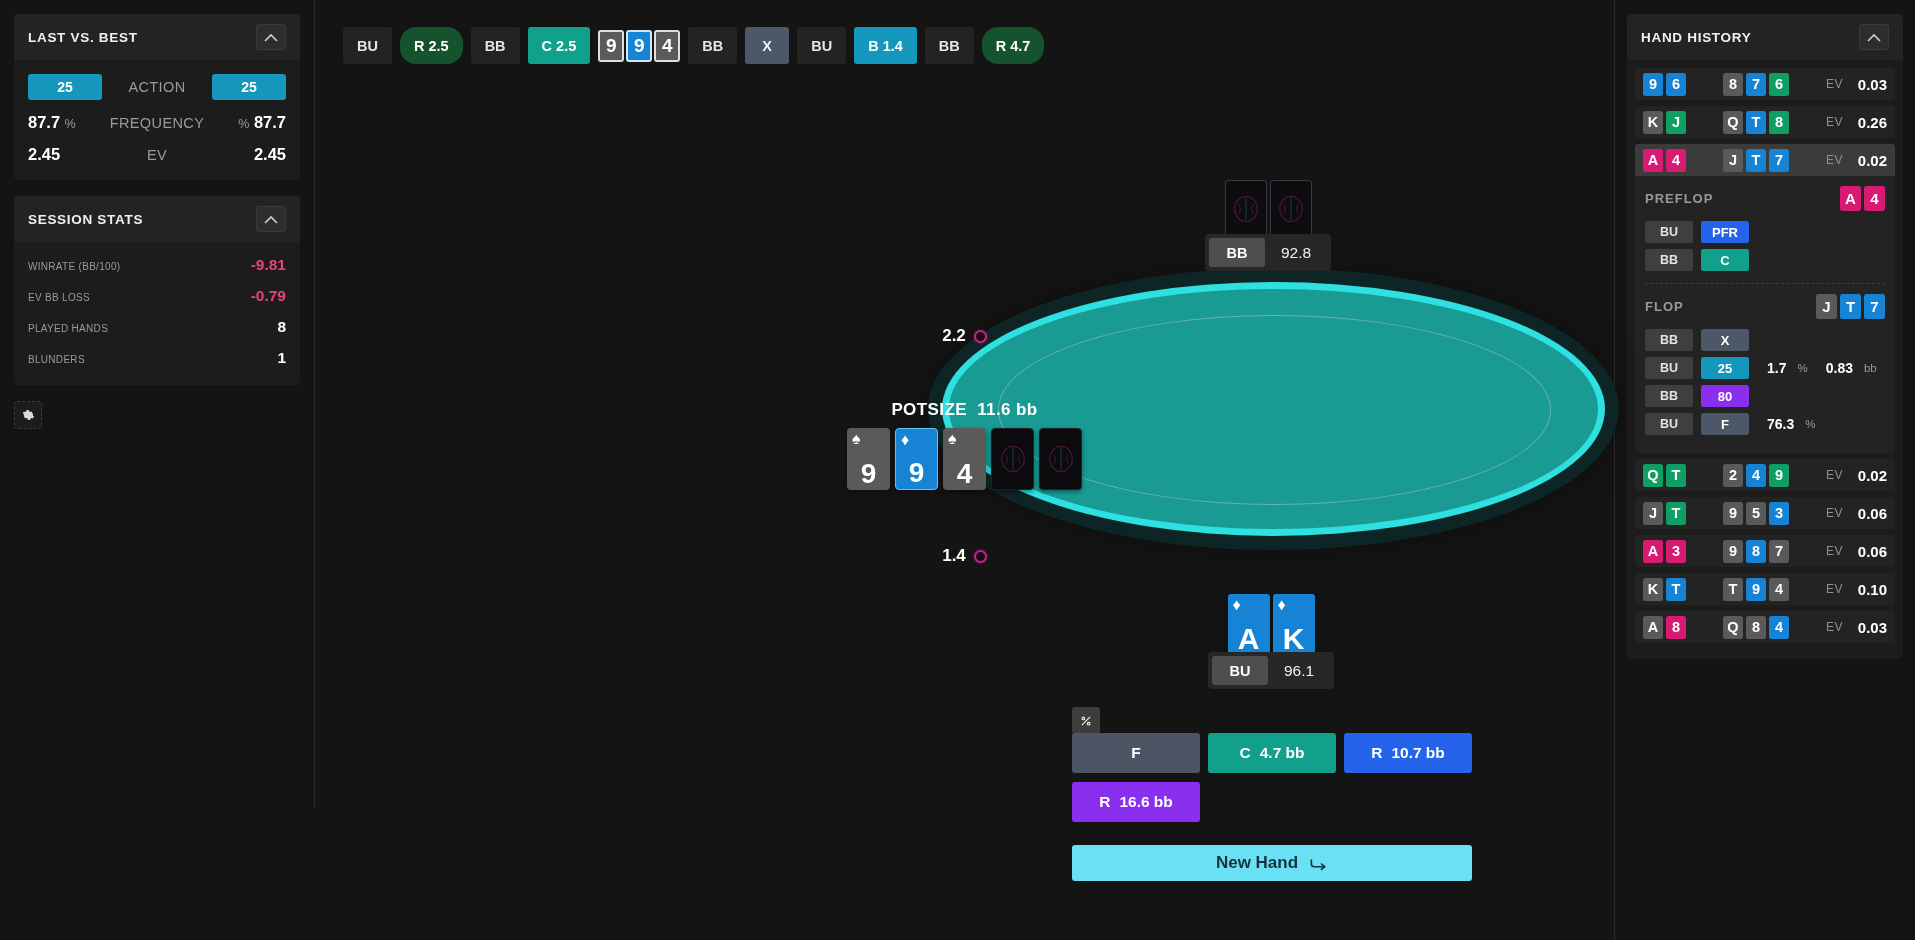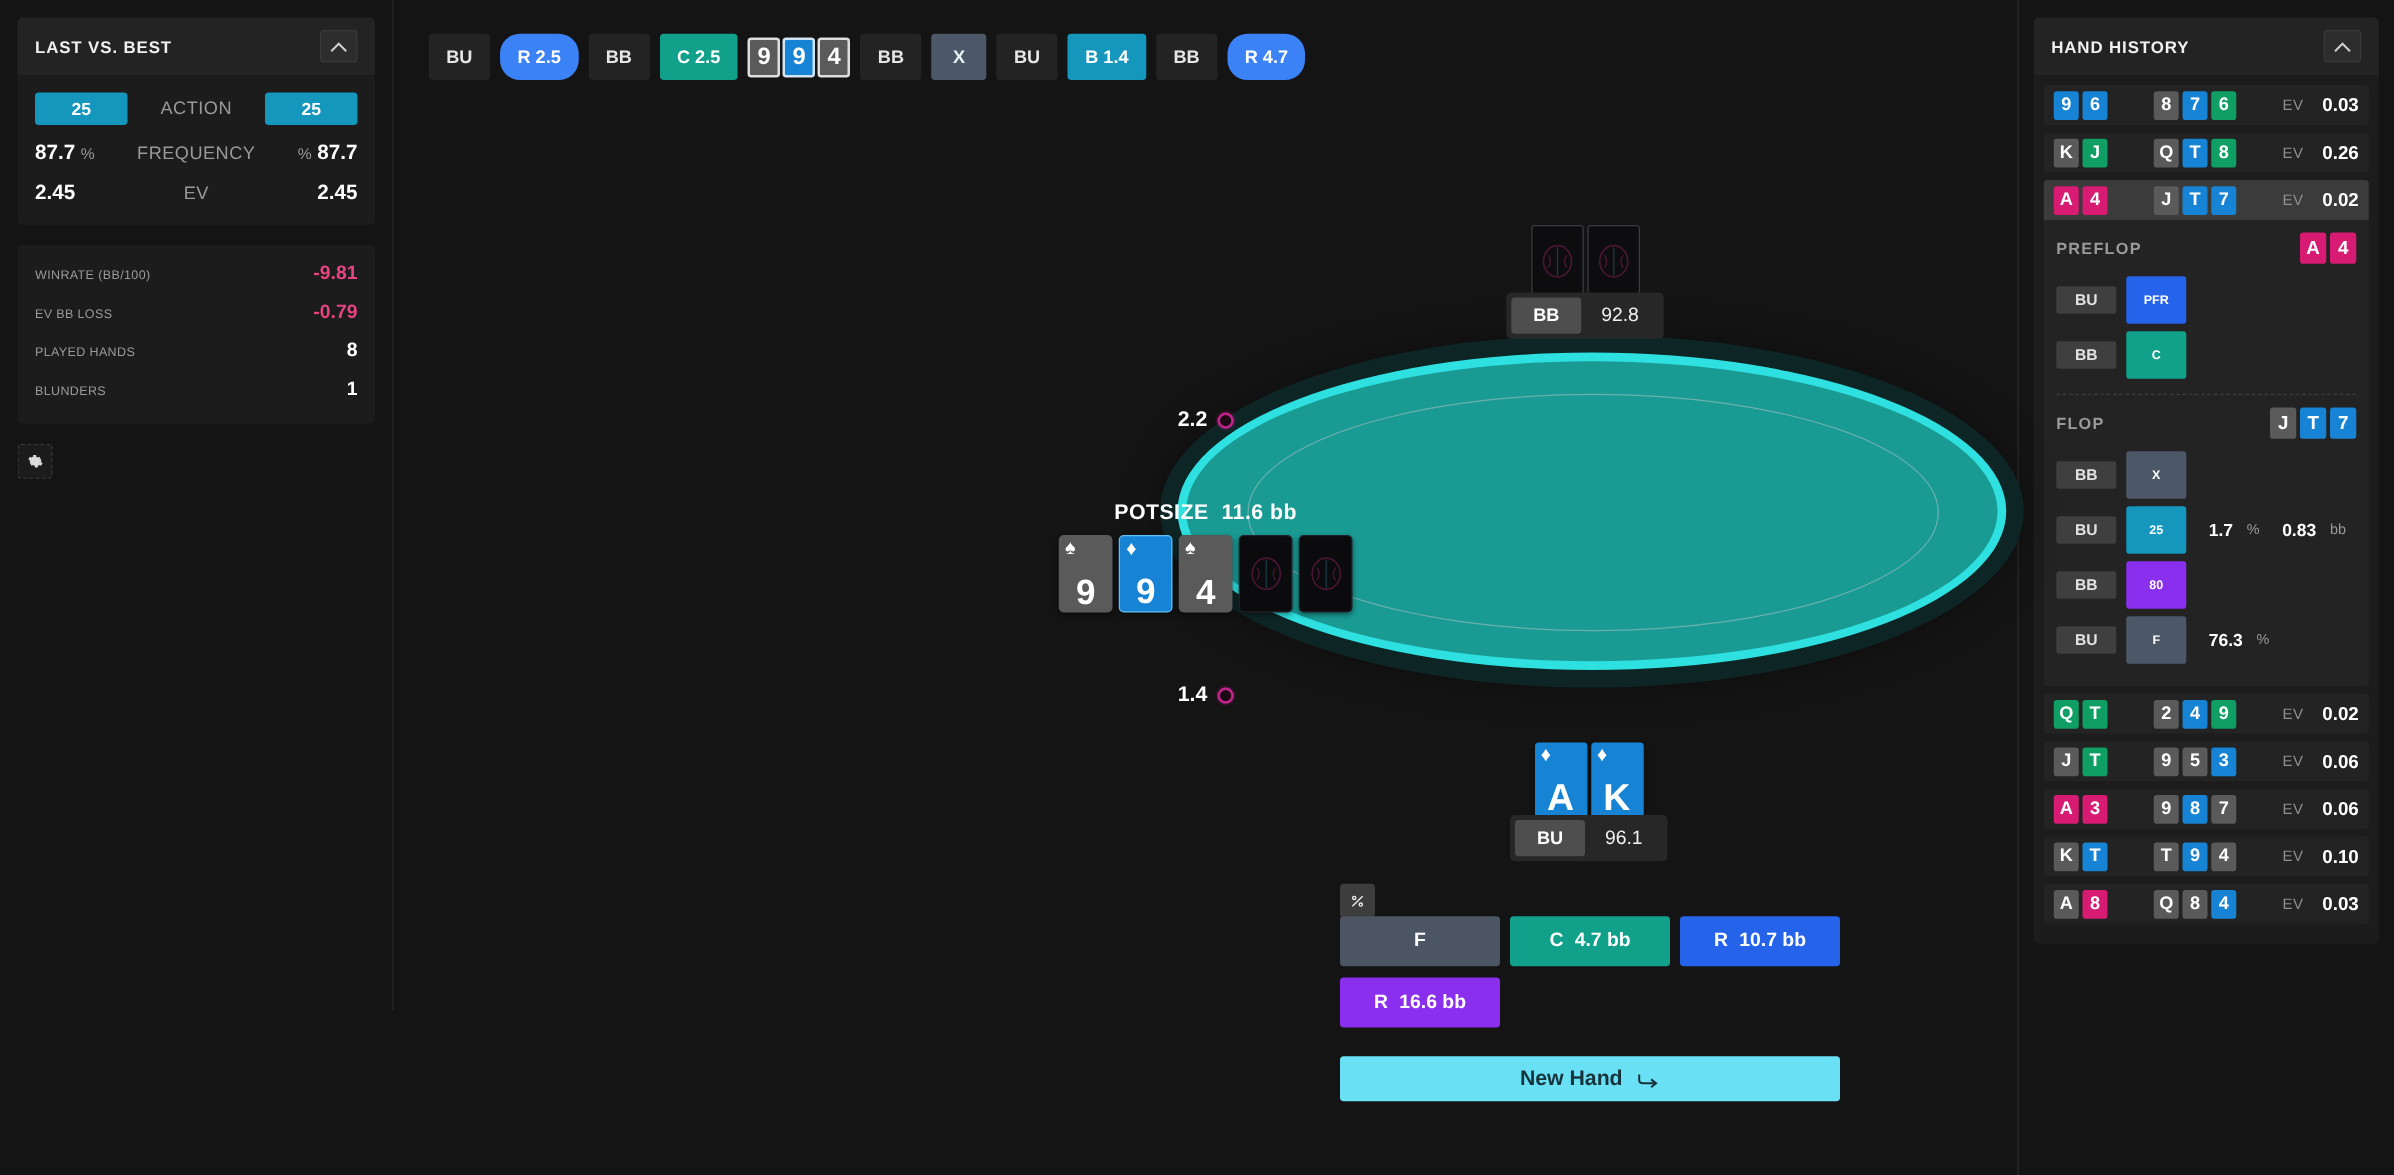--- a/index.html
+++ b/index.html
@@ -100,21 +100,21 @@
   }
   .act {
     height: 37px; min-width: 44px;
     border-radius: 3px;
     display: flex; align-items: center; justify-content: center;
     padding: 0 14px;
     font-size: 14.5px; font-weight: bold;
     cursor: pointer; white-space: nowrap;
   }
   .act.pos  { background: #232323; color: #e6e6e6; font-weight: bold; }
-  .act.raise{ background: #3b82f6; color: #fff; border-radius: 16px; }
+  .act.raise{ background: #14532d; color: #fff; border-radius: 16px; }
   .act.call { background: #11a08a; color: #fff; }
   .act.check{ background: #4c5867; color: #e8f4f8; }
   .act.bet  { background: #1496bd; color: #fff; }
   .act.cards{ background: transparent; padding: 0; gap: 2px; display:flex; }
 
   .minicard {
     width: 26px; height: 32px;
     border-radius: 3px;
     display: flex; align-items: center; justify-content: center;
     font-size: 19px; font-weight: bold; color: #fff;
@@ -315,24 +315,24 @@
   .street-cards { display: flex; gap: 3px; }
   .street-cards .hh-c { width: 21px; height: 25px; font-size: 15px; }
   .hh-act-row { display: flex; align-items: center; gap: 8px; margin-bottom: 6px; }
   .hh-pos {
     width: 48px; height: 22px;
     background: #3f3f3f; border-radius: 2.5px;
     display: flex; align-items: center; justify-content: center;
     font-size: 12.5px; font-weight: bold; color: #e2e2e2;
   }
   .hh-act {
-    width: 48px; height: 38px;
+    width: 48px; height: 22px;
     border-radius: 2.5px;
     display: flex; align-items: center; justify-content: center;
-    font-size: 10px; font-weight: bold; color: #fff;
+    font-size: 13px; font-weight: bold; color: #fff;
   }
   .a-pfr { background: #2563eb; }
   .a-c   { background: #11a08a; }
   .a-x   { background: #4c5867; }
   .a-25  { background: #1496bd; }
   .a-80  { background: #8b2fef; }
   .a-f   { background: #4c5867; }
   .hh-num { font-size: 14px; font-weight: bold; color: #fff; margin-left: 10px; }
   .hh-unit { font-size: 11.5px; color: #9a9a9a; font-weight: normal; margin-left: 3px; }
   .dashed-sep { border-top: 1px dashed #3d3d3d; margin: 12px 0 10px 0; }
@@ -376,20 +376,28 @@
           </div>
           <div class="mid">EV</div>
           <div class="side-r">
             <span class="lvb-val">2.45</span>
           </div>
         </div>
       </div>
     </div>
 
     <div class="panel">
+      <div class="panel-head">
+        <div class="panel-title">SESSION STATS</div>
+        <div class="collapse-btn">
+          <svg width="14" height="9" viewBox="0 0 14 9">
+            <path d="M1 8 L7 2 L13 8" stroke="#cfcfcf" stroke-width="1.6" fill="none"></path>
+          </svg>
+        </div>
+      </div>
       <div class="panel-body" id="session-stats-body">
           <div class="stat-row">
             <div class="stat-label">WINRATE (BB/100)</div>
             <div class="stat-value neg">-9.81</div>
           </div>
           <div class="stat-row">
             <div class="stat-label">EV BB LOSS</div>
             <div class="stat-value neg">-0.79</div>
           </div>
           <div class="stat-row">

